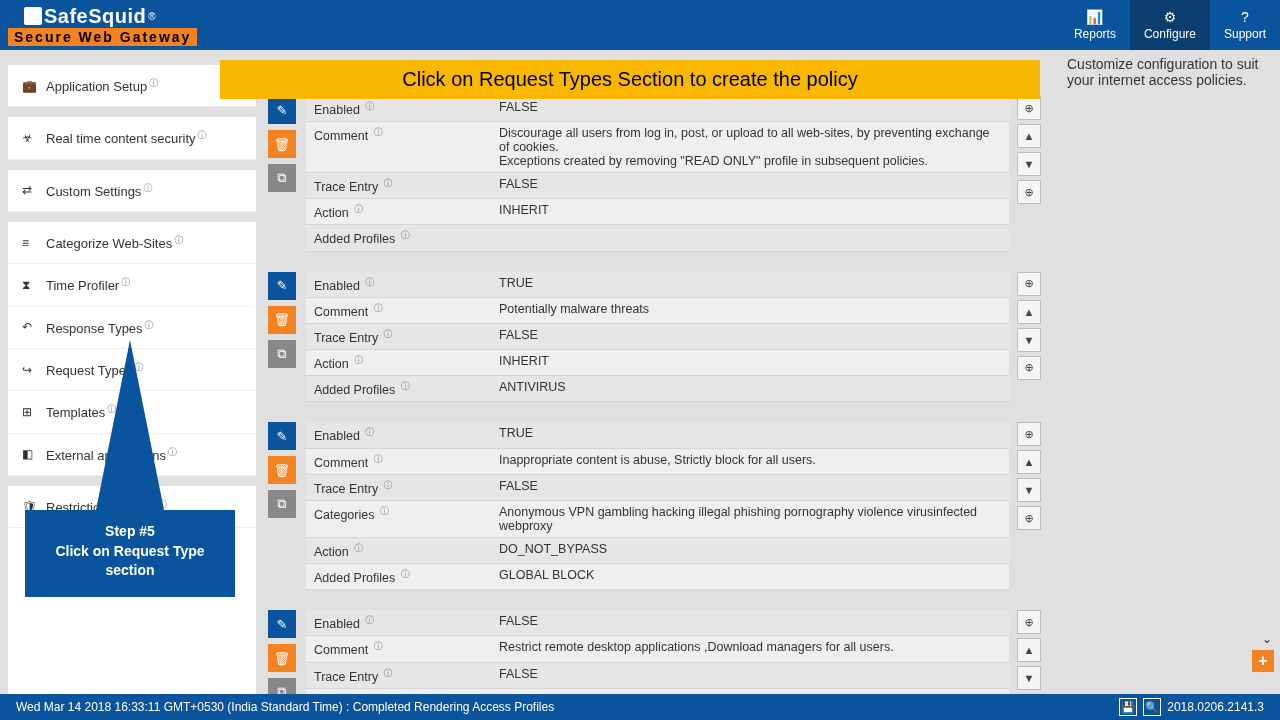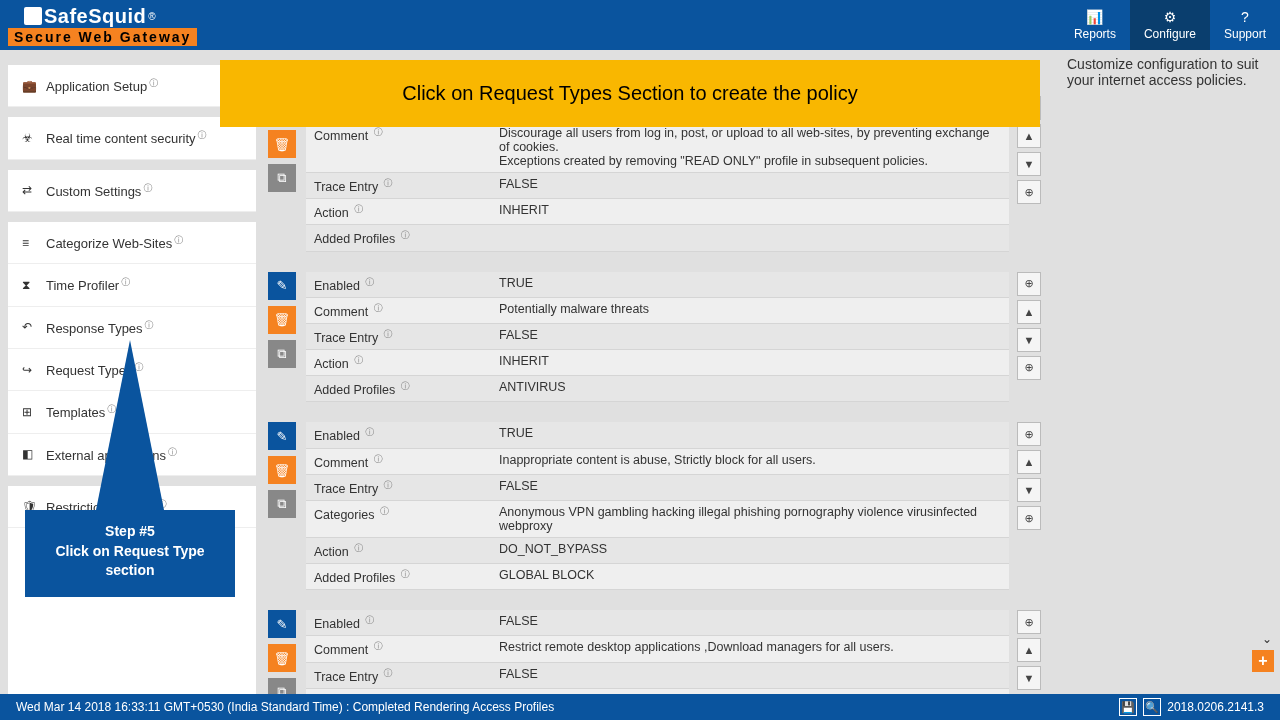--- a/index.html
+++ b/index.html
@@ -8,21 +8,21 @@
 .logo-block { display: flex; flex-direction: column; }
 .logo-line { display: flex; align-items: center; gap: 2px; padding-left: 16px; }
 .logo-icon { width: 18px; height: 18px; background: #fff; border-radius: 2px; display: inline-block; }
 .logo-text { color: #fff; font-size: 20px; font-weight: 600; letter-spacing: 0.5px; }
 .logo-reg { color: #fff; font-size: 10px; vertical-align: super; }
 .logo-sub { background: #f58220; color: #000; font-size: 14px; padding: 1px 6px; letter-spacing: 2px; font-weight: 600; }
 .top-actions { display: flex; height: 100%; }
 .top-btn { color: #fff; text-align: center; padding: 6px 14px; font-size: 12px; display: flex; flex-direction: column; align-items: center; justify-content: center; cursor: pointer; }
 .top-btn.active { background: #0a3e6e; }
 .top-btn-icon { font-size: 14px; margin-bottom: 2px; }
-.banner { position: absolute; left: 220px; top: 60px; width: 820px; background: #f9b700; color: #000; font-size: 20px; text-align: center; padding: 22px 0; z-index: 5; }
+.banner { position: absolute; left: 220px; top: 60px; width: 820px; background: #f9b700; color: #000; font-size: 20px; text-align: center; padding: 8px 0; z-index: 5; }
 .container { display: flex; height: calc(100% - 50px - 26px); }
 .sidebar { width: 248px; background: #fff; margin: 15px 0 0 8px; overflow-y: auto; }
 .side-item { padding: 12px 14px; font-size: 13px; color: #333; cursor: pointer; display: flex; align-items: center; gap: 10px; border-bottom: 1px solid #eee; }
 .side-item .si-icon { width: 14px; display: inline-block; font-size: 12px; }
 .side-sup { font-size: 9px; color: #888; margin-left: 2px; }
 .side-group-gap { height: 10px; background: #e0e0e0; }
 .main { flex: 1; padding: 46px 12px 0 12px; overflow-y: auto; position: relative; }
 .policy-block { display: flex; margin-bottom: 20px; }
 .pb-actions { display: flex; flex-direction: column; gap: 6px; margin-right: 8px; width: 30px; }
 .pb-act { width: 28px; height: 28px; display: flex; align-items: center; justify-content: center; font-size: 13px; color: #fff; cursor: pointer; }

